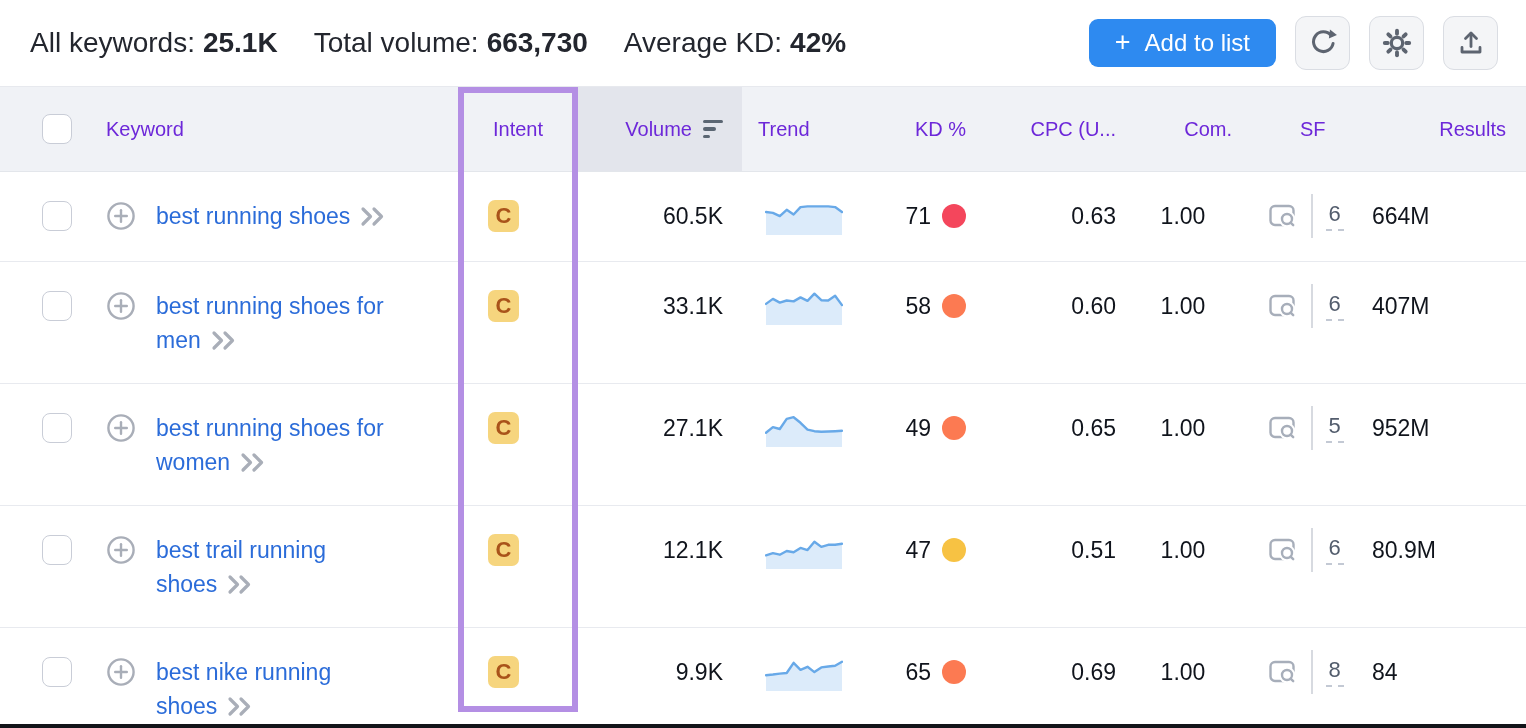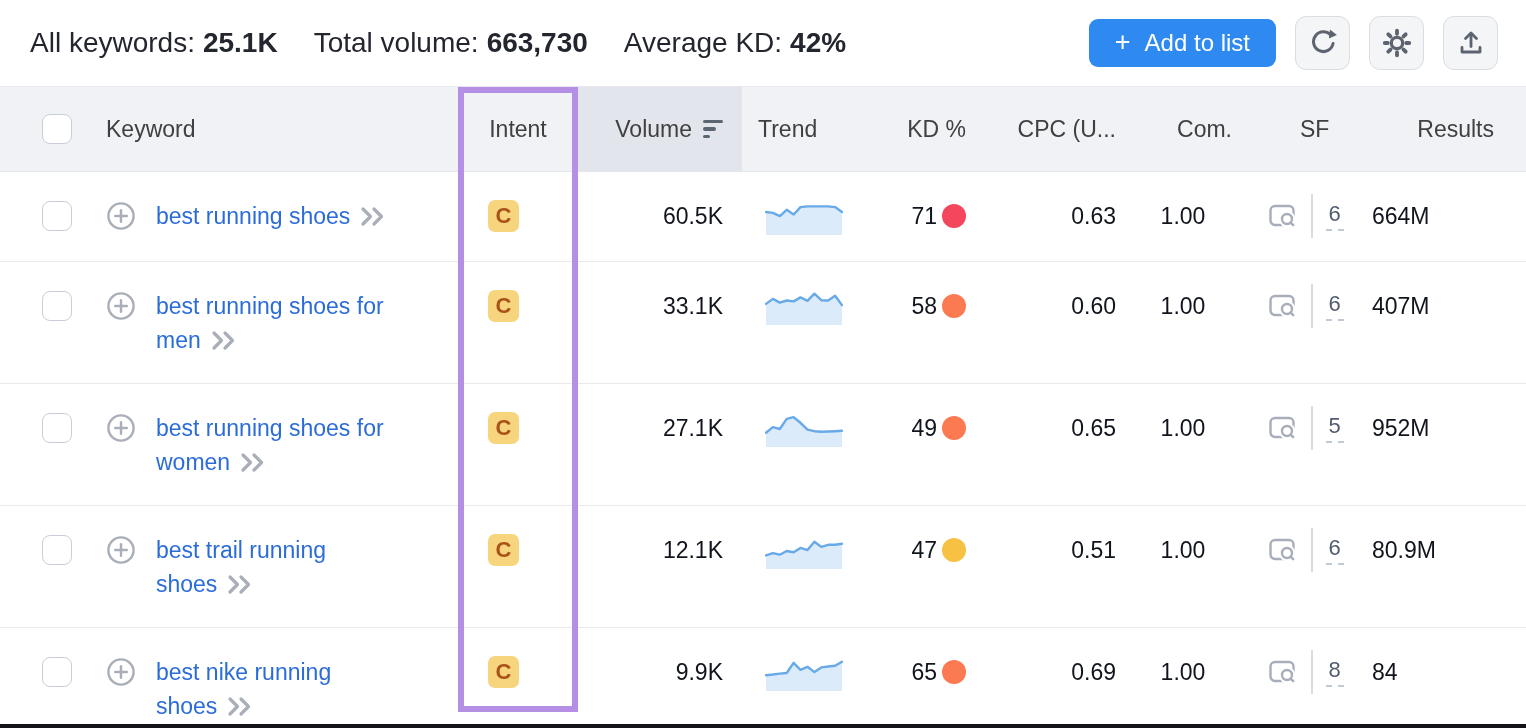--- a/index.html
+++ b/index.html
@@ -16,30 +16,30 @@
     background:var(--accent-button,#2e8af0); color:#fff; font-size:24px; font-weight:500;
     font-family:inherit; display:flex; align-items:center; gap:14px; cursor:pointer; }
   .add-btn .plus { font-size:27px; font-weight:400; line-height:1; margin-top:-2px; }
   .iconbtns { display:flex; gap:19px; margin-left:19px; }
   .ibtn { width:55px; height:54px; border-radius:11px; background:#f4f5f7; border:1px solid #dadde3;
     display:flex; align-items:center; justify-content:center; color:#5d6470; cursor:pointer; }
 
   
   .grid-row { display:grid; grid-template-columns:104px 354px 120px 164px 122px 120px 150px 118px 120px 1fr; }
   .thead { height:84px; background:var(--header-bg,#f0f2f6); }
-  .thead .hcell { display:flex; align-items:center; font-size:23px; color:#404040; }
+  .thead .hcell { display:flex; align-items:center; font-size:20px; color:#6d28d9; }
   .h-kw { padding-left:2px; }
   .h-intent { justify-content:center; }
   .h-vol { justify-content:flex-end; padding-right:19px; gap:11px; background:var(--sorted-header-bg,#e3e5ec); }
   .h-trend { padding-left:16px; }
   .h-kd { justify-content:flex-end; padding-right:18px; }
   .h-cpc { justify-content:flex-end; padding-right:18px; }
   .h-com { justify-content:flex-end; padding-right:20px; }
   .h-sf { padding-left:48px; }
-  .h-res { justify-content:flex-end; padding-right:32px; }
+  .h-res { justify-content:flex-end; padding-right:20px; }
   .sort-icon { display:flex; flex-direction:column; gap:4px; }
   .sort-icon i { display:block; height:3.4px; background:#5b6673; border-radius:2px; }
   .sort-icon i:nth-child(1){width:20px;} .sort-icon i:nth-child(2){width:13px;} .sort-icon i:nth-child(3){width:7px;}
 
   .row { background:#fff; border-top:1px solid #e8eaef; }
   .row.h1 { height:90px; } .row.h2 { height:122px; }
   .row:first-of-type { border-top:1px solid #e3e6eb; }
   .cell { display:flex; align-items:flex-start; font-size:23px; }
   .l1 { margin-top:27px; line-height:34px; }
   .c-check .checkbox, .thead .checkbox { width:30px; height:30px; border:1.5px solid #c9cdd7;
@@ -58,21 +58,21 @@
   .c-intent { padding-left:30px; }
   .intent-badge { margin-top:28px; width:31px; height:32px; border-radius:7px;
     background:var(--intent-bg,#f6d57e); color:var(--intent-text,#a9531a);
     font-weight:700; font-size:22px; display:flex; align-items:center; justify-content:center; cursor:pointer; }
 
   .c-vol { justify-content:flex-end; padding-right:19px; }
   .c-trend { padding-left:23px; }
   .spark { margin-top:24px; width:78px; height:40px; display:block; }
 
   .c-kd { justify-content:flex-end; padding-right:18px; }
-  .kdwrap { margin-top:27px; height:34px; display:flex; align-items:center; gap:5px; }
+  .kdwrap { margin-top:27px; height:34px; display:flex; align-items:center; gap:11px; }
   .dot { width:24px; height:24px; border-radius:50%; }
 
   .c-cpc { justify-content:flex-end; padding-right:18px; }
   .c-com { justify-content:center; padding-right:20px; }
 
   .c-sf { padding-left:16px; }
   .sfwrap { margin-top:22px; height:44px; display:flex; align-items:center; }
   .serp-icon { width:30px; height:30px; color:#a7aeba; cursor:pointer; }
   .vdiv { width:1.5px; height:44px; background:#d7dae0; margin:0 13px; }
   .sf-num { font-size:22px; color:#535d6d; border-bottom:2px dashed #c3c9d4; padding:0 3px 3px;

